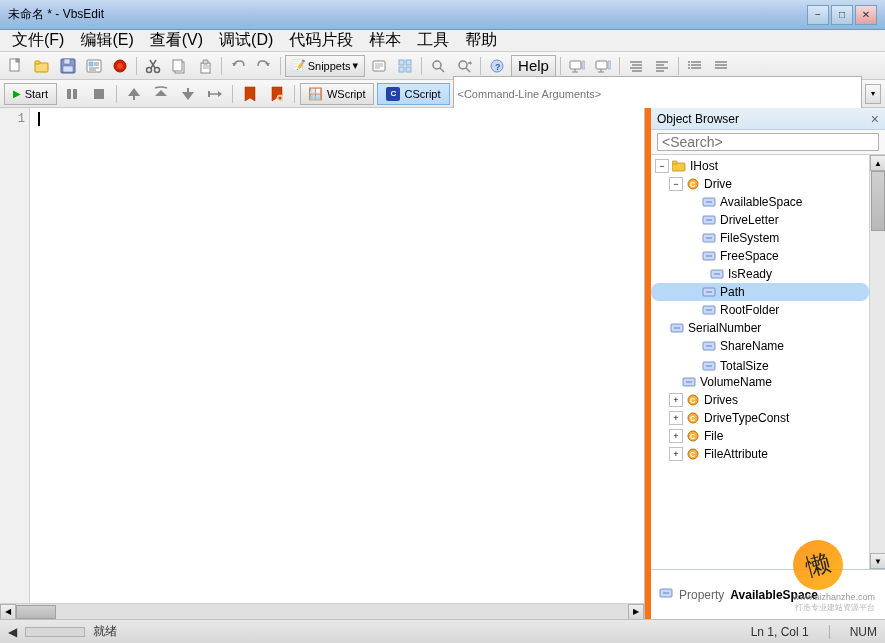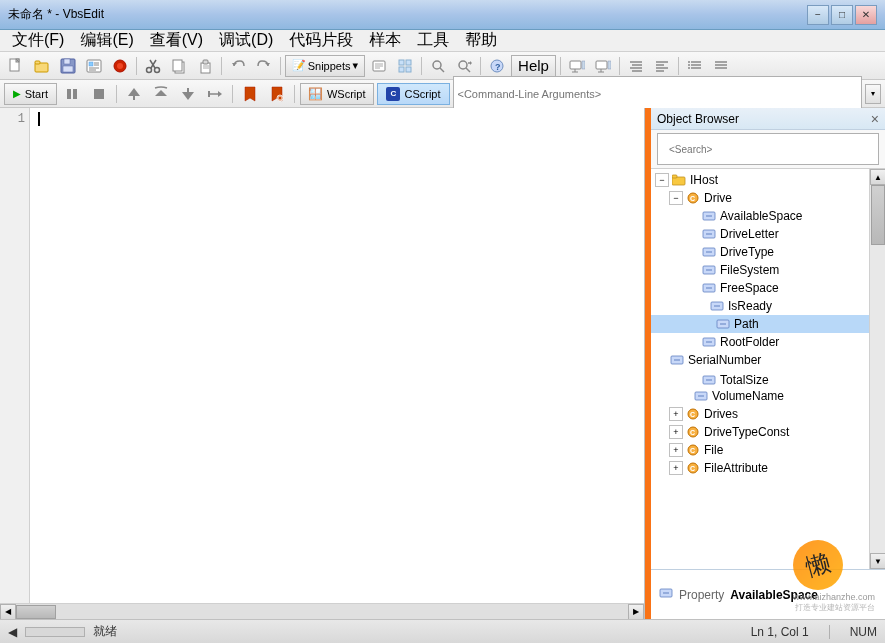--- a/index.html
+++ b/index.html
@@ -612,21 +612,21 @@
       <div class="h-scroll-btn">▶</div>
     </div>
   </div>
 
   <div id="object-browser">
     <div id="ob-header">
       <span>Object Browser</span>
       <span id="ob-close">×</span>
     </div>
     <div id="ob-search">
-      <input style="width: 100%; height: 32px; border: 1px solid rgb(176, 176, 176); padding: 0px 11px; font-size: 10px; color: rgb(136, 136, 136);" placeholder="&lt;Search&gt;">
+      <input style="width: 100%; height: 18px; border: 1px solid rgb(176, 176, 176); padding: 0px 4px; font-size: 14px; color: rgb(136, 136, 136);" placeholder="&lt;Search&gt;">
     </div>
     <div style="display:flex;flex:1;overflow:hidden;">
       <div id="ob-tree">
 
         <div class="tree-node" style="padding-left:4px;">
           <span class="tree-expand">−</span>
           <span class="tree-icon icon-folder">
             <svg width="14" height="12" viewBox="0 0 14 12">
                 <rect x="0" y="3" width="13" height="8" rx="1" fill="#f8c840" stroke="#c09020" stroke-width="0.8"></rect>
                 <rect x="0" y="1" width="5" height="3" rx="1" fill="#f8c840" stroke="#c09020" stroke-width="0.8"></rect>
@@ -661,110 +661,110 @@
           <span class="tree-spacer"></span>
           <span class="tree-icon icon-prop">
             <svg width="14" height="14" viewBox="0 0 14 14">
                 <rect x="1" y="3" width="12" height="8" rx="1" fill="#c8d8f8" stroke="#6080c0" stroke-width="0.8"></rect>
                 <line x1="4" y1="7" x2="10" y2="7" stroke="#6080c0" stroke-width="1"></line>
               </svg>
           </span>
           <span>DriveLetter</span>
         </div>
 
+
         <div class="tree-node" style="padding-left:36px;">
           <span class="tree-spacer"></span>
           <span class="tree-icon icon-prop">
             <svg width="14" height="14" viewBox="0 0 14 14">
                 <rect x="1" y="3" width="12" height="8" rx="1" fill="#c8d8f8" stroke="#6080c0" stroke-width="0.8"></rect>
                 <line x1="4" y1="7" x2="10" y2="7" stroke="#6080c0" stroke-width="1"></line>
               </svg>
           </span>
-          <span>DriveType</span>
+          <span>FileSystem</span>
         </div>
 
         <div class="tree-node" style="padding-left:36px;">
           <span class="tree-spacer"></span>
           <span class="tree-icon icon-prop">
             <svg width="14" height="14" viewBox="0 0 14 14">
                 <rect x="1" y="3" width="12" height="8" rx="1" fill="#c8d8f8" stroke="#6080c0" stroke-width="0.8"></rect>
                 <line x1="4" y1="7" x2="10" y2="7" stroke="#6080c0" stroke-width="1"></line>
               </svg>
           </span>
-          <span>FileSystem</span>
+          <span>FreeSpace</span>
+        </div>
+
+        <div class="tree-node" style="padding-left:44px;">
+          <span class="tree-spacer"></span>
+          <span class="tree-icon icon-prop">
+            <svg width="14" height="14" viewBox="0 0 14 14">
+                <rect x="1" y="3" width="12" height="8" rx="1" fill="#c8d8f8" stroke="#6080c0" stroke-width="0.8"></rect>
+                <line x1="4" y1="7" x2="10" y2="7" stroke="#6080c0" stroke-width="1"></line>
+              </svg>
+          </span>
+          <span>IsReady</span>
+        </div>
+
+        <div class="tree-node selected" style="padding-left:36px;border-radius:8px;">
+          <span class="tree-spacer"></span>
+          <span class="tree-icon icon-prop">
+            <svg width="14" height="14" viewBox="0 0 14 14">
+                <rect x="1" y="3" width="12" height="8" rx="1" fill="#c8d8f8" stroke="#6080c0" stroke-width="0.8"></rect>
+                <line x1="4" y1="7" x2="10" y2="7" stroke="#6080c0" stroke-width="1"></line>
+              </svg>
+          </span>
+          <span>Path</span>
         </div>
 
         <div class="tree-node" style="padding-left:36px;">
           <span class="tree-spacer"></span>
           <span class="tree-icon icon-prop">
             <svg width="14" height="14" viewBox="0 0 14 14">
                 <rect x="1" y="3" width="12" height="8" rx="1" fill="#c8d8f8" stroke="#6080c0" stroke-width="0.8"></rect>
                 <line x1="4" y1="7" x2="10" y2="7" stroke="#6080c0" stroke-width="1"></line>
               </svg>
           </span>
-          <span>FreeSpace</span>
-        </div>
-
-        <div class="tree-node" style="padding-left:44px;">
-          <span class="tree-spacer"></span>
-          <span class="tree-icon icon-prop">
-            <svg width="14" height="14" viewBox="0 0 14 14">
-                <rect x="1" y="3" width="12" height="8" rx="1" fill="#c8d8f8" stroke="#6080c0" stroke-width="0.8"></rect>
-                <line x1="4" y1="7" x2="10" y2="7" stroke="#6080c0" stroke-width="1"></line>
-              </svg>
-          </span>
-          <span>IsReady</span>
-        </div>
-
-        <div class="tree-node selected" style="padding-left:50px;">
-          <span class="tree-spacer"></span>
-          <span class="tree-icon icon-prop">
-            <svg width="14" height="14" viewBox="0 0 14 14">
-                <rect x="1" y="3" width="12" height="8" rx="1" fill="#c8d8f8" stroke="#6080c0" stroke-width="0.8"></rect>
-                <line x1="4" y1="7" x2="10" y2="7" stroke="#6080c0" stroke-width="1"></line>
-              </svg>
-          </span>
-          <span>Path</span>
+          <span>RootFolder</span>
+        </div>
+
+        <div class="tree-node" style="">
+          <span class="tree-spacer"></span>
+          <span class="tree-icon icon-prop">
+            <svg width="14" height="14" viewBox="0 0 14 14">
+                <rect x="1" y="3" width="12" height="8" rx="1" fill="#c8d8f8" stroke="#6080c0" stroke-width="0.8"></rect>
+                <line x1="4" y1="7" x2="10" y2="7" stroke="#6080c0" stroke-width="1"></line>
+              </svg>
+          </span>
+          <span>SerialNumber</span>
         </div>
 
         <div class="tree-node" style="padding-left:36px;">
           <span class="tree-spacer"></span>
           <span class="tree-icon icon-prop">
             <svg width="14" height="14" viewBox="0 0 14 14">
                 <rect x="1" y="3" width="12" height="8" rx="1" fill="#c8d8f8" stroke="#6080c0" stroke-width="0.8"></rect>
                 <line x1="4" y1="7" x2="10" y2="7" stroke="#6080c0" stroke-width="1"></line>
               </svg>
           </span>
-          <span>RootFolder</span>
-        </div>
-
-        <div class="tree-node" style="">
-          <span class="tree-spacer"></span>
-          <span class="tree-icon icon-prop">
-            <svg width="14" height="14" viewBox="0 0 14 14">
-                <rect x="1" y="3" width="12" height="8" rx="1" fill="#c8d8f8" stroke="#6080c0" stroke-width="0.8"></rect>
-                <line x1="4" y1="7" x2="10" y2="7" stroke="#6080c0" stroke-width="1"></line>
-              </svg>
-          </span>
-          <span>SerialNumber</span>
-        </div>
-
+          <span>ShareName</span>
+        </div>
 
         <div class="tree-node" style="padding-left:36px;align-items:flex-end;">
           <span class="tree-spacer"></span>
           <span class="tree-icon icon-prop">
             <svg width="14" height="14" viewBox="0 0 14 14">
                 <rect x="1" y="3" width="12" height="8" rx="1" fill="#c8d8f8" stroke="#6080c0" stroke-width="0.8"></rect>
                 <line x1="4" y1="7" x2="10" y2="7" stroke="#6080c0" stroke-width="1"></line>
               </svg>
           </span>
           <span>TotalSize</span>
         </div>
 
-        <div class="tree-node" style="padding-left:28px;">
+        <div class="tree-node" style="padding-left:16px;">
           <span class="tree-spacer"></span>
           <span class="tree-icon icon-prop">
             <svg width="14" height="14" viewBox="0 0 14 14">
                 <rect x="1" y="3" width="12" height="8" rx="1" fill="#c8d8f8" stroke="#6080c0" stroke-width="0.8"></rect>
                 <line x1="4" y1="7" x2="10" y2="7" stroke="#6080c0" stroke-width="1"></line>
               </svg>
           </span>
           <span>VolumeName</span>
         </div>
 

